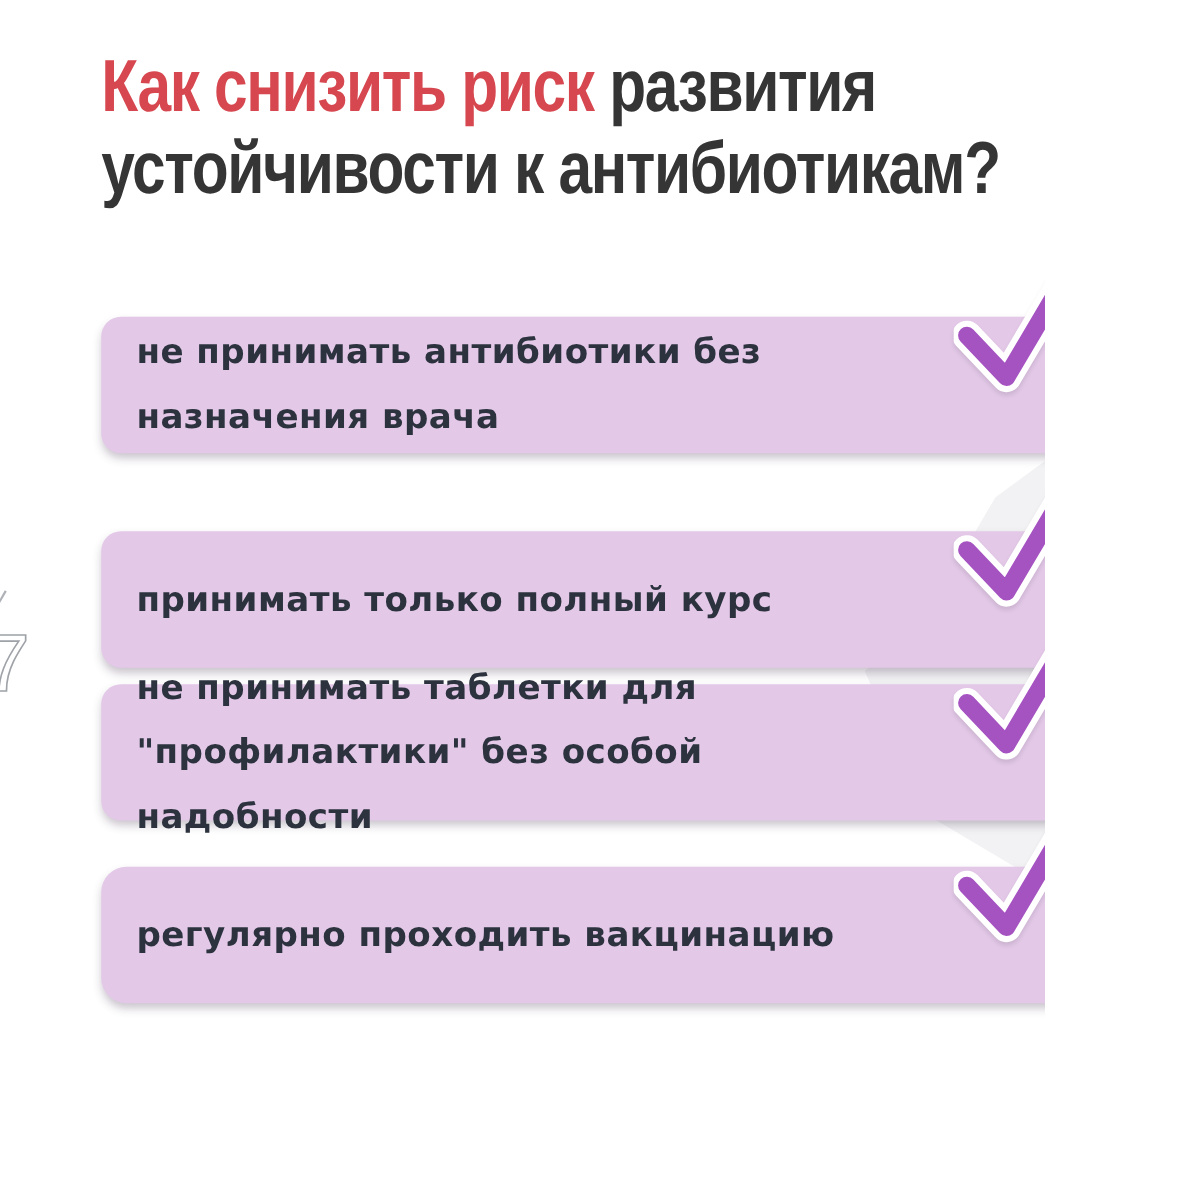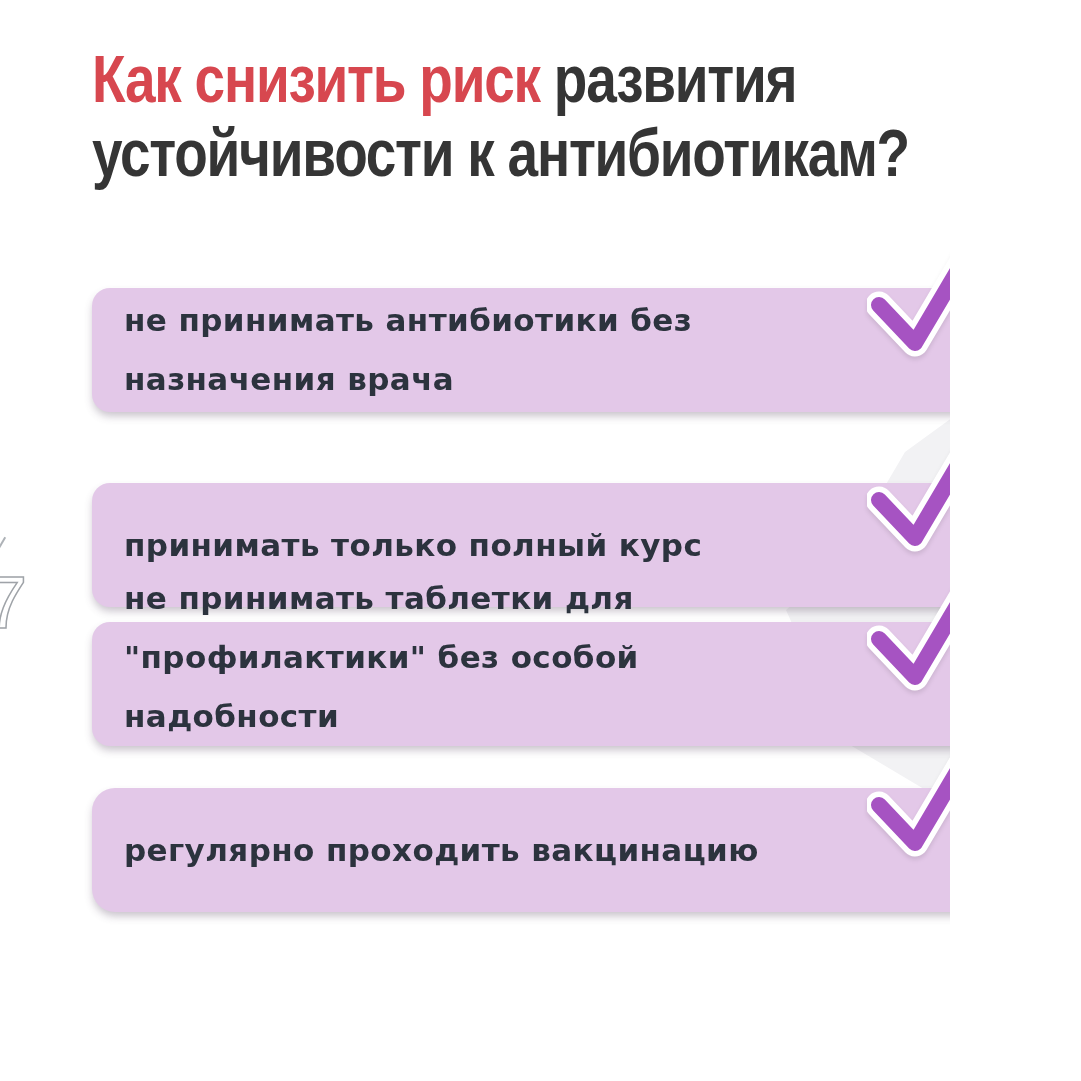--- a/index.html
+++ b/index.html
@@ -72,21 +72,21 @@
   </div>
 
   <div class="card" style="top: 455px; margin-top: 28px;">
     <svg class="check" viewBox="0 0 112 118" xmlns="http://www.w3.org/2000/svg">
       <polyline points="12,64 48,102 100,14" fill="none" stroke="#ffffff" stroke-width="27" stroke-linecap="round" stroke-linejoin="round"></polyline>
       <polyline points="12,64 48,102 100,14" fill="none" stroke="#a653c2" stroke-width="16" stroke-linecap="round" stroke-linejoin="round"></polyline>
     </svg>
     <div class="card-text">принимать только полный курс</div>
   </div>
 
-  <div class="card" style="top: 622px; align-items: flex-end;">
+  <div class="card" style="top: 622px;">
     <svg class="check" viewBox="0 0 112 118" xmlns="http://www.w3.org/2000/svg">
       <polyline points="12,64 48,102 100,14" fill="none" stroke="#ffffff" stroke-width="27" stroke-linecap="round" stroke-linejoin="round"></polyline>
       <polyline points="12,64 48,102 100,14" fill="none" stroke="#a653c2" stroke-width="16" stroke-linecap="round" stroke-linejoin="round"></polyline>
     </svg>
     <div class="card-text">не принимать таблетки для
 "профилактики" без особой надобности</div>
   </div>
 
   <div class="card" style="top: 788px; border-radius: 23px;">
     <svg class="check" viewBox="0 0 112 118" xmlns="http://www.w3.org/2000/svg">

